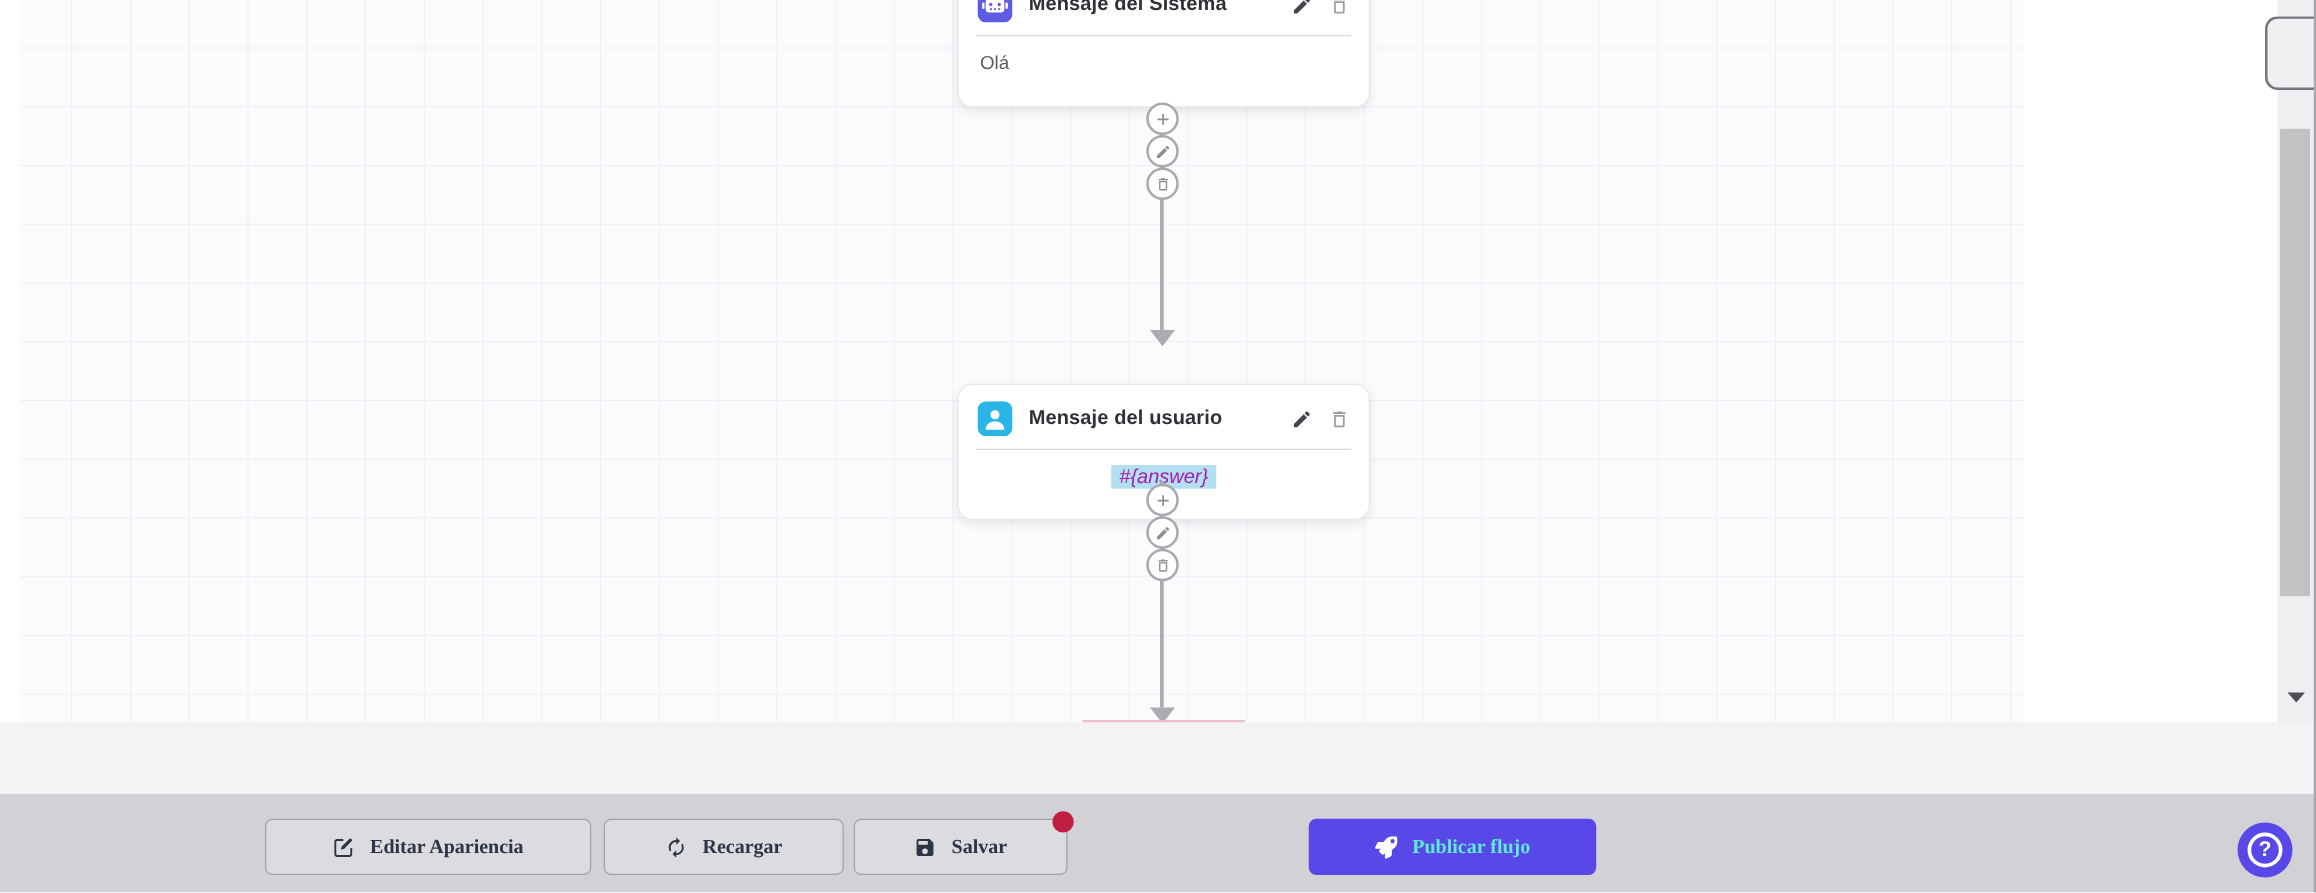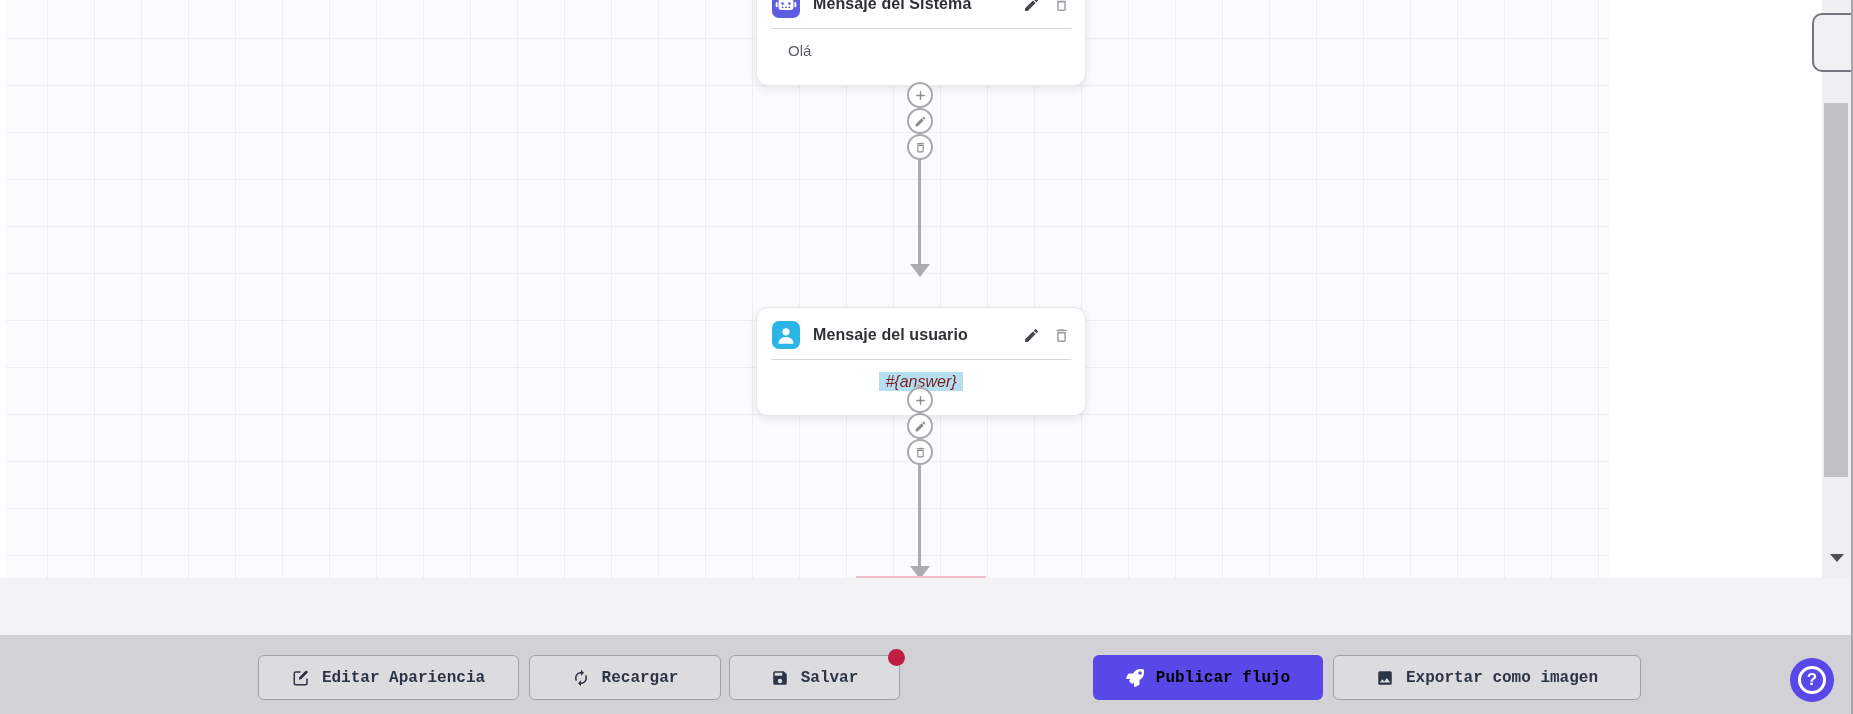--- a/index.html
+++ b/index.html
@@ -1,21 +1,21 @@
 <!DOCTYPE html>
 <html><head>
 <meta charset="utf-8">
 <style>
   * { margin:0; padding:0; box-sizing:border-box; }
   html,body { font-family:"Liberation Sans", sans-serif; }
   .screen { position:relative; width:1853px; height:714px; overflow:hidden; background:#fff; }
 
   
   .canvas {
-    position:absolute; left:6px; top:0; width:1603px; height:578px;
+    position:absolute; left:16px; top:0; width:1603px; height:578px;
     background-color:#fbfbfd;
     background-image:
       linear-gradient(#ededf4 1px, transparent 1px),
       linear-gradient(90deg, #ededf4 1px, transparent 1px);
     background-size:47px 47px;
     background-position:-6px -9px;
   }
 
   
   .node-card {
@@ -26,24 +26,24 @@
   .card-system { left:750px; top:-24px; height:110px; }
   .card-user   { left:750px; top:276px; height:109px;margin-top:31px; }
   .node-header { display:flex; align-items:center; padding:13px 15px 10px 15px; }
   .node-icon { width:28px; height:28px; flex:0 0 28px; }
   .node-title { flex:1; margin-left:13px; font-size:16px; font-weight:700; color:#303036; letter-spacing:.1px; }
   .node-actions { display:flex; align-items:center; gap:13px; }
   .act-edit svg { width:17px; height:17px; fill:#45454d; }
   .act-del svg  { width:17px; height:17px; fill:#9a9da8; }
   .node-actions span { cursor:pointer; line-height:0; }
   .node-divider { height:1px; background:#d6d6db; margin:0 14px; }
-  .node-body { padding:13px 31px; font-size:15px; color:#595c62; }
+  .node-body { padding:13px 17px; font-size:15px; color:#595c62; }
   .node-body.centered { text-align:center; }
   .hl {
-    background:#b3dff1; font-style:italic; color:#7f1d1d;
+    background:#b3dff1; font-style:italic; color:#a21caf;
     padding:1px 6px; font-size:16px;
   }
 
   
   .arrow-line { position:absolute; width:3px; background:#abacb0; left:912px; }
   .line-1 { top:86px;  height:178px; }
   .line-2 { top:385px; height:181px; }
   .arrow-head {
     position:absolute; left:904px; width:0; height:0;
     border-left:10px solid transparent; border-right:10px solid transparent;
@@ -79,25 +79,25 @@
   .right-edge { position:absolute; right:0; top:0; width:2px; height:714px; background:#a6a6ab; z-index:9; }
 
   
   .gap-strip { position:absolute; left:0; top:578px; width:1853px; height:57px; background:#f3f3f6; }
   .toolbar   { position:absolute; left:0; top:635px; width:1853px; height:79px; background:#d2d2d6; }
 
   .tb-btn {
     position:absolute; top:20px; height:45px;
     display:flex; align-items:center; justify-content:center; gap:12px;
     background:#dcdce0; border:1px solid #9fa0a8; border-radius:6px;
-    font-family:Liberation Mono, monospace;
-    font-size:16px; font-weight:700; color:#2c3547; cursor:pointer;margin-left:46px;
+    font-family:Liberation Serif, serif;
+    font-size:16px; font-weight:700; color:#2c3547; cursor:pointer;
   }
   .tb-btn svg { width:18px; height:18px; fill:#2c3547; }
-  .tb-btn.primary { background:#5848e8; border:none; color:#000000;align-items:center; }
+  .tb-btn.primary { background:#5848e8; border:none; color:#5eead4;align-items:center; }
   .tb-btn.primary svg { fill:#fff; }
   .b0{ left:212px;  width:261px; }
   .b1{ left:483px;  width:192px; }
   .b2{ left:683px;  width:171px; }
   .b3{ left:862px;  width:172px; }
   .b4{ left:1047px; width:230px; }
   .b5{ left:1287px; width:308px; }
   .badge {
     position:absolute; right:-6px; top:-7px; width:17px; height:17px;
     border-radius:50%; background:#bf1e41;
@@ -257,25 +257,18 @@
     </button>
 
 
     <button class="tb-btn primary b4">
       <svg viewBox="0 0 512 512">
         <path d="M505.12 19.09c-1.19-5.53-5.66-9.99-11.19-11.19C460.65 0 435.46 0 410.36 0 307.2 0 245.31 55.2 199.08 128H94.88c-16.29 0-35.61 11.79-42.89 26.38L2.41 253.3c-1.58 3.16-2.41 6.65-2.41 10.19 0 12.57 10.19 22.76 22.76 22.76h103.5l-25.43 25.43c-12.5 12.5-12.5 32.76 0 45.25l54.24 54.24c12.5 12.5 32.76 12.5 45.25 0l25.43-25.43v103.5c0 12.57 10.19 22.76 22.76 22.76 3.53 0 7.03-.83 10.19-2.41l98.93-49.58c14.59-7.29 26.38-26.61 26.38-42.89V312.92c72.59-46.3 128-108.4 128-211.1 0-25.2 0-50.4-7.89-82.73zM400 160c-26.51 0-48-21.49-48-48s21.49-48 48-48 48 21.49 48 48-21.49 48-48 48z"></path>
       </svg>
       <span>Publicar flujo</span>
     </button>
 
-    <button class="tb-btn b5">
-      <svg viewBox="0 0 24 24">
-        <path d="M21 19V5a2 2 0 0 0-2-2H5a2 2 0 0 0-2 2v14a2 2 0 0 0 2 2h14a2 2 0 0 0 2-2zM8.5 13.5l2.5 3.01L14.5 12l4.5 6H5l3.5-4.5z"></path>
-        <circle cx="8" cy="8.5" r="1.6"></circle>
-      </svg>
-      <span>Exportar como imagen</span>
-    </button>
 
     <button class="help-btn">
       <span class="help-ring">?</span>
     </button>
   </div>
 </div>
 
 </body></html>

